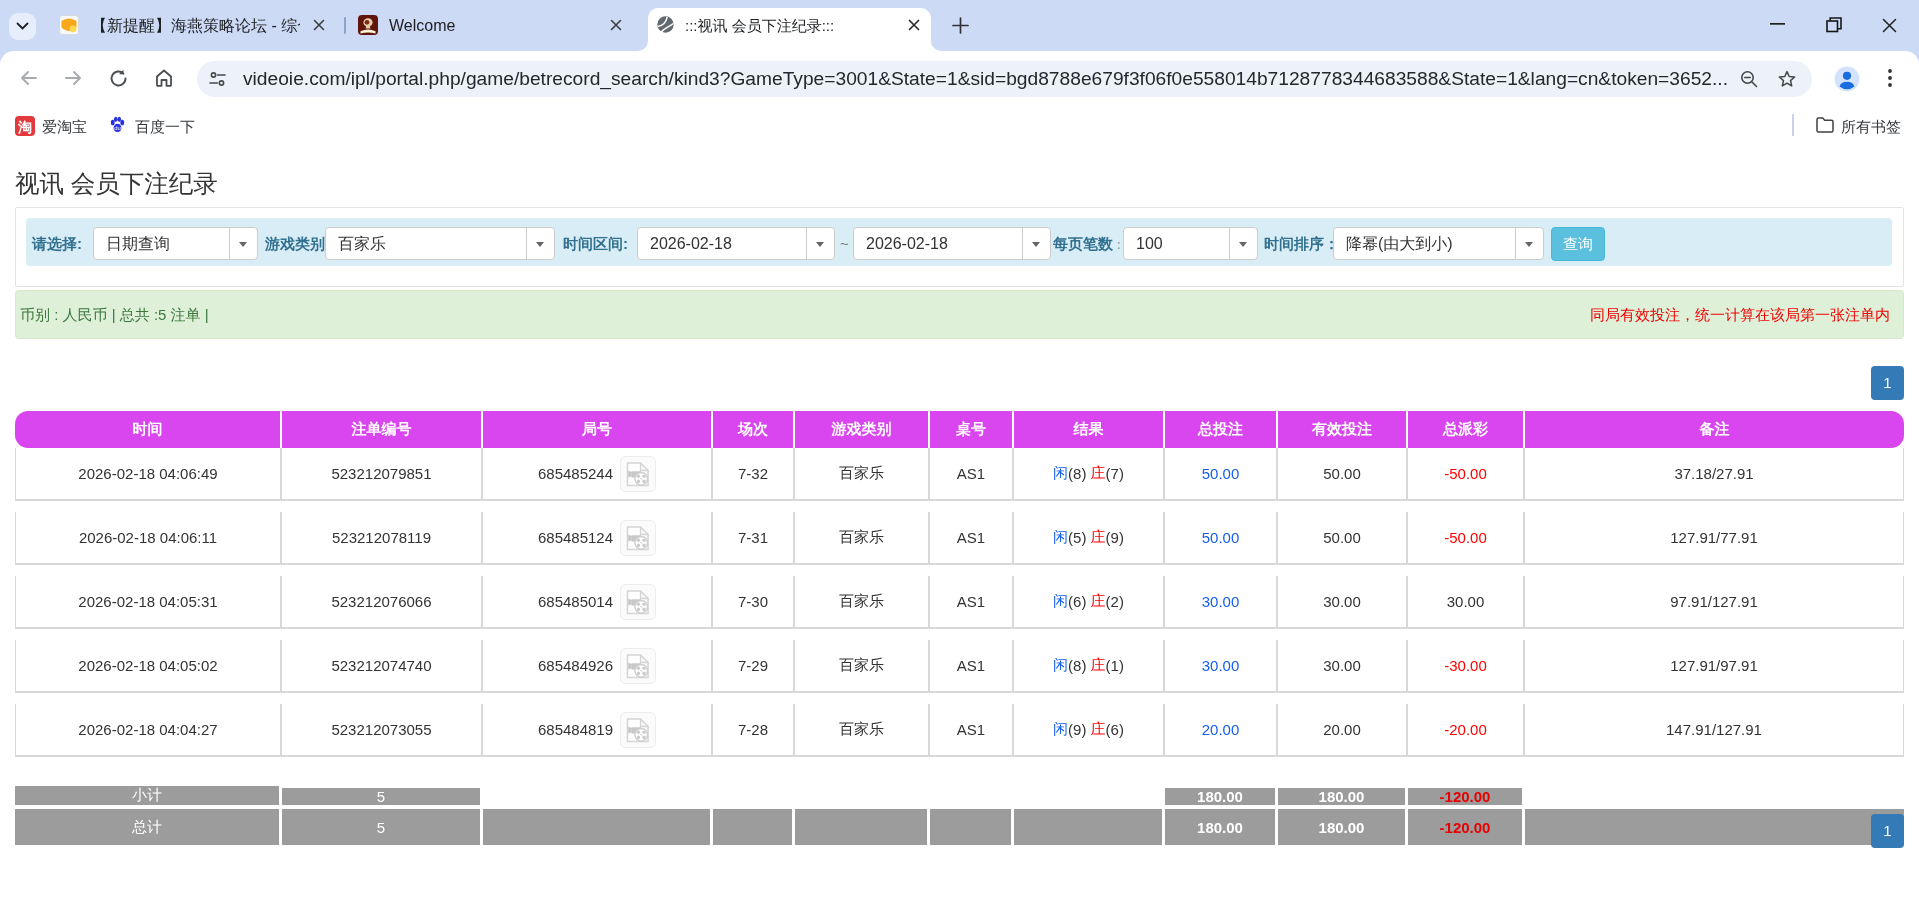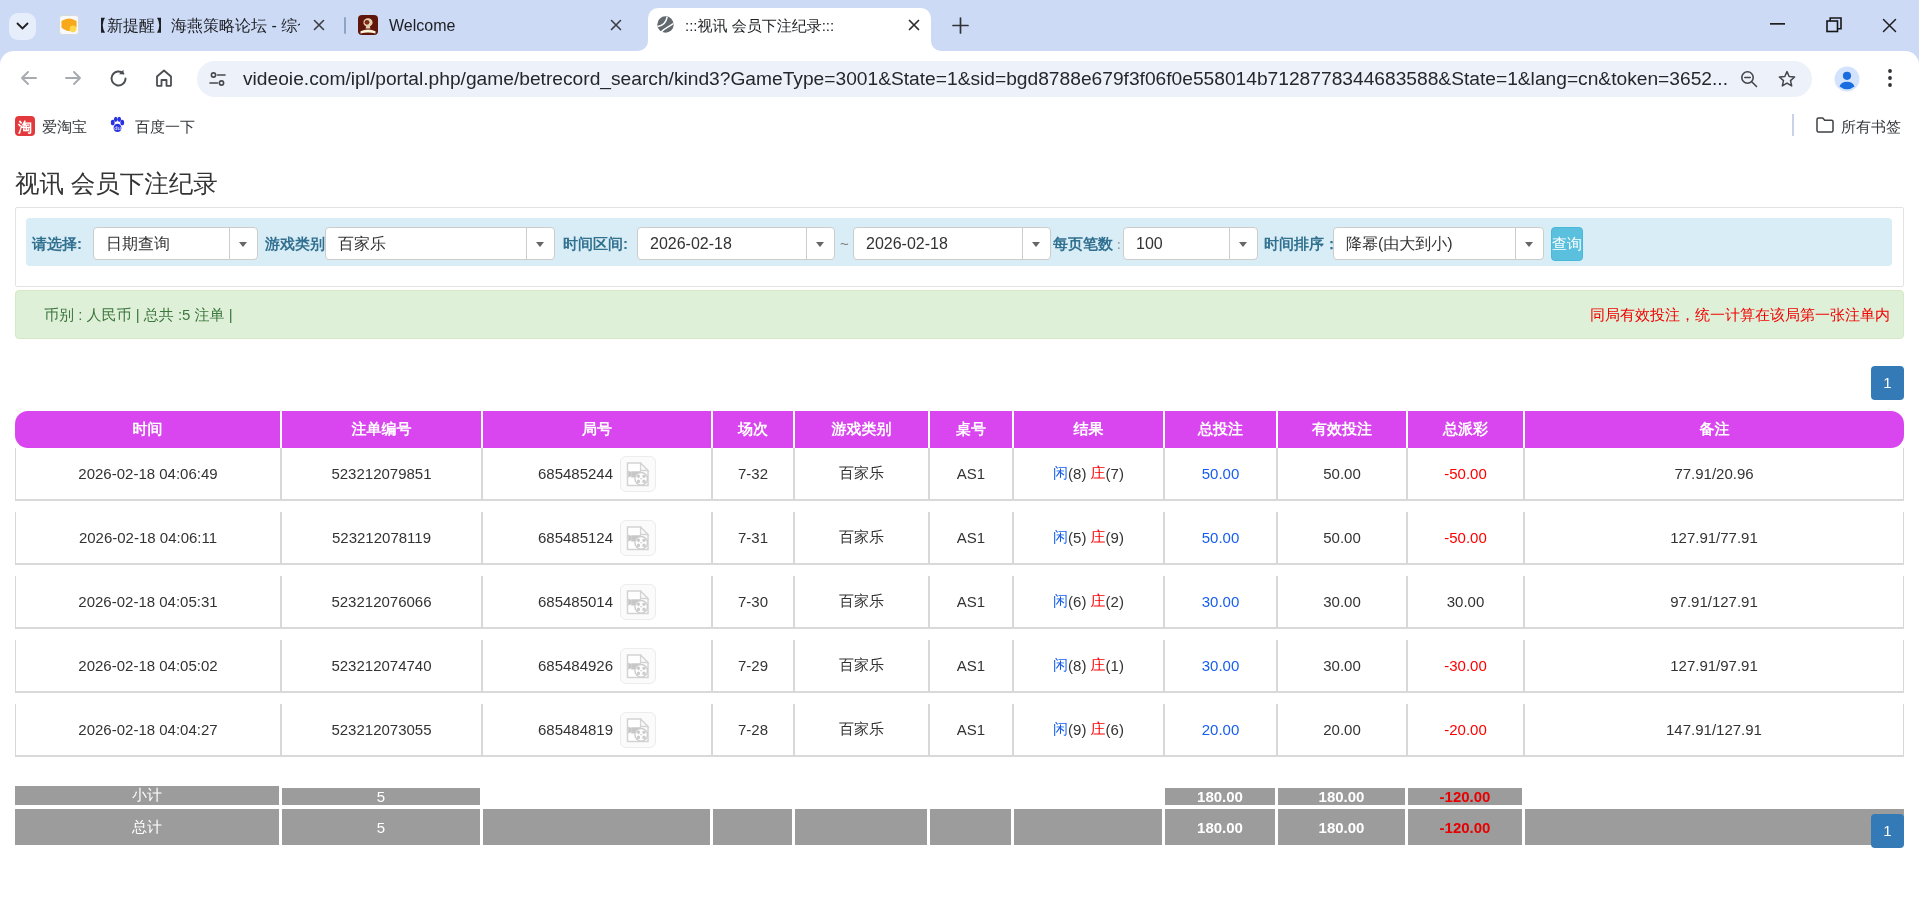--- a/index.html
+++ b/index.html
@@ -22,21 +22,21 @@
   .bm { font-size:15px; color:#33373b; }
   
   #title { position:absolute; left:15px; top:167px; font-size:24.5px; color:#333; }
   #panel { position:absolute; left:15px; top:207px; width:1889px; height:80px; background:#fff; border:1px solid #e3e3e3; border-radius:2px; }
   #bluebar { position:absolute; left:26px; top:218px; width:1866px; height:48px; background:#d9edf7; border-radius:4px; }
   .flbl { position:absolute; top:235px; font-size:15px; font-weight:bold; color:#31708f; }
   .combo { position:absolute; top:227px; height:33px; background:#fff; border:1px solid #ccc; border-radius:4px; }
   .combo .tx { position:absolute; left:12px; top:0; line-height:31px; font-size:16px; color:#333; white-space:nowrap; }
   .combo .ar { position:absolute; right:0; top:0; width:28px; height:31px; border-left:1px solid #ccc; }
   .combo .tri { position:absolute; right:10px; top:14px; width:0; height:0; border-left:4.5px solid transparent; border-right:4.5px solid transparent; border-top:5px solid #666; }
-  #qbtn { position:absolute; left:1551px; top:227px; width:32px; height:34px; background:#5bc0de; border:1px solid #46b8da; border-radius:4px; color:#fff; font-size:15px; text-align:center; line-height:32px; }
+  #qbtn { position:absolute; left:1551px; top:227px; width:54px; height:34px; background:#5bc0de; border:1px solid #46b8da; border-radius:4px; color:#fff; font-size:15px; text-align:center; line-height:32px; }
   #greenbar { position:absolute; left:15px; top:290px; width:1889px; height:49px; background:#dff0d8; border:1px solid #d6e9c6; border-radius:4px; }
   .pg1 { position:absolute; width:33px; height:34px; background:#337ab7; border-radius:4px; color:#fff; font-size:15px; text-align:center; line-height:34px; }
   
   #tbl { position:absolute; left:15px; top:411px; width:1889px; }
   .row { display:flex; }
   .row > div { flex:none; display:flex; align-items:center; justify-content:center; }
   .c1{width:267px}.c2{width:201px}.c3{width:230px}.c4{width:82px}.c5{width:135px}.c6{width:84px}.c7{width:151px}.c8{width:113px}.c9{width:130px}.c10{width:117px}.c11{width:379px}
   .hrow { height:37px; background:#d946ef;border-radius:13px; }
   .hrow > div { color:#fff; font-weight:bold; font-size:15px; border-right:2px solid #fff; }
   .hrow > div:last-child { border-right:none; }
@@ -220,21 +220,21 @@
 <div class="flbl" style="left:1264px;">时间排序：</div>
 <div class="combo" style="left:1333px;width:211px;">
     <div class="tx">降幂(由大到小)</div>
     <div class="ar">
       <div class="tri"></div>
     </div>
   </div>
 <div id="qbtn">查询</div>
 
 <div id="greenbar"></div>
-<div class="abs" style="left:44px;top:306px;font-size:15px;color:#3c763d;text-align:center;">币别 : 人民币 | 总共 :5 注单 |</div>
+<div class="abs" style="left:20px;top:306px;font-size:15px;color:#3c763d;text-align:center;">币别 : 人民币 | 总共 :5 注单 |</div>
 <div class="abs" style="right:29px;top:306px;font-size:15px;color:#f00000;">同局有效投注，统一计算在该局第一张注单内</div>
 
 <div class="pg1" style="left:1871px;top:366px;">1</div>
 
 <div id="tbl">
   <div class="row hrow">
     <div class="c1">时间</div>
       <div class="c2">注单编号</div>
       <div class="c3">局号</div>
       <div class="c4">场次</div>
@@ -263,21 +263,21 @@
             <circle cx="19" cy="20.4" r="1.8" fill="#cecece"></circle>
           </svg>
         </span></div>
     <div class="c4">7-32</div>
       <div class="c5">百家乐</div>
       <div class="c6">AS1</div>
     <div class="c7"><span class="blue">闲</span>(8)&nbsp;<span class="red">庄</span>(7)</div>
     <div class="c8 blue">50.00</div>
       <div class="c9">50.00</div>
       <div class="c10 red">-50.00</div>
-      <div class="c11">77.91/20.96</div>
+      <div class="c11">37.18/27.91</div>
   </div>
   <div class="row drow">
     <div class="c1">2026-02-18 04:06:11</div>
       <div class="c2">523212078119</div>
     <div class="c3">685485124<span class="vbtn">
           <svg width="26" height="26" viewBox="0 0 26 26">
             <path d="M2.5 2 H15.5 L23 9.5 V24.5 H2.5 z" fill="#fff" stroke="#d4d4d4" stroke-width="1.5"></path>
             <path d="M15.5 2 V9.5 H23 z" fill="#fafafa" stroke="#d4d4d4" stroke-width="1.3"></path>
             <path d="M6.2 10.2 h9.2 a0.8 0.8 0 0 1 0.8 0.8 v4.6 a0.8 0.8 0 0 1 -0.8 0.8 h-9.2 z" fill="#c7c7c7"></path>
             <path d="M6.2 11 L3.2 9.6 v7 l3-1.4 z" fill="#c7c7c7"></path>

